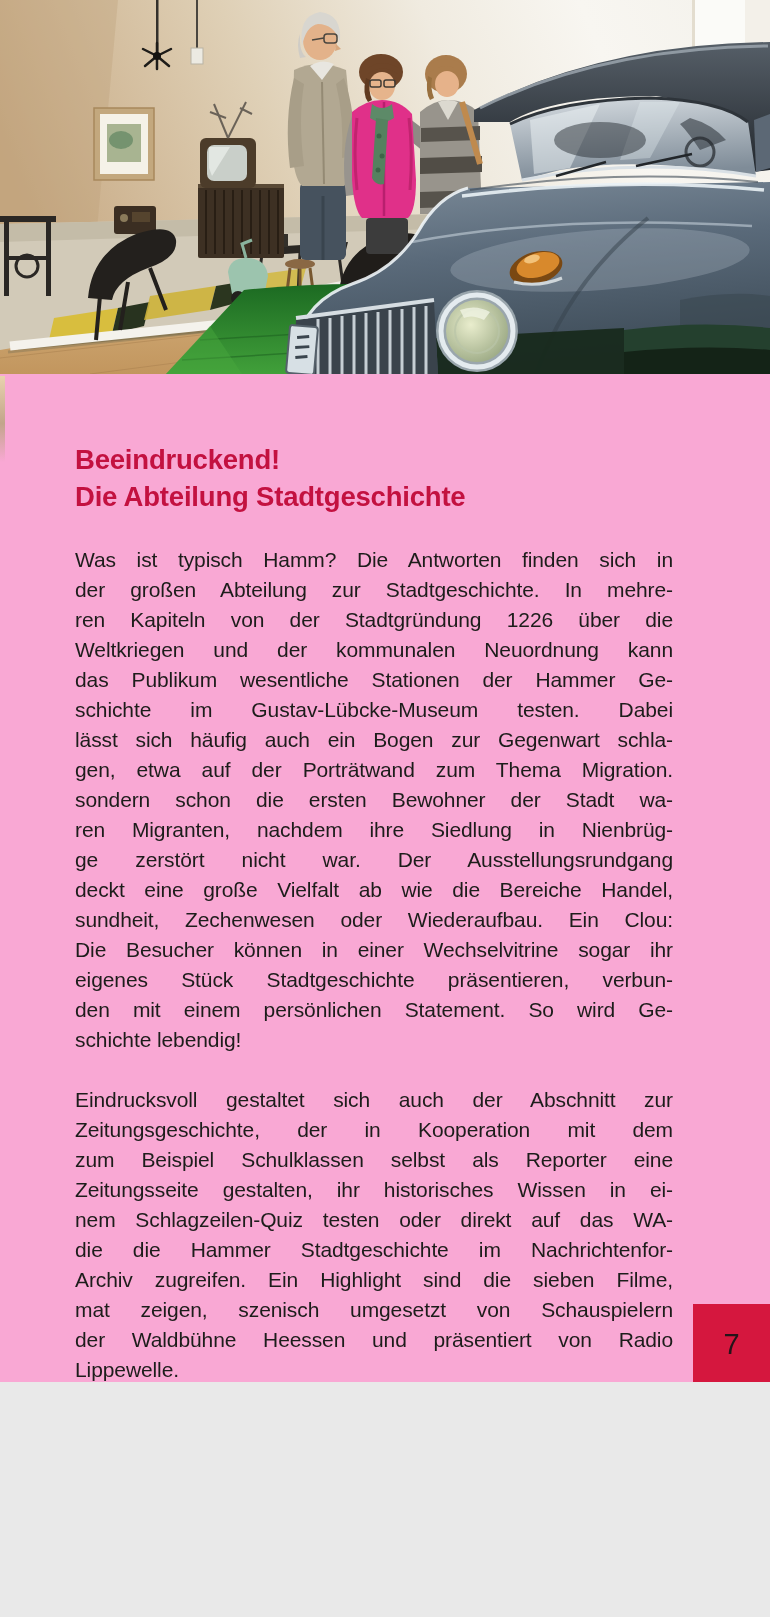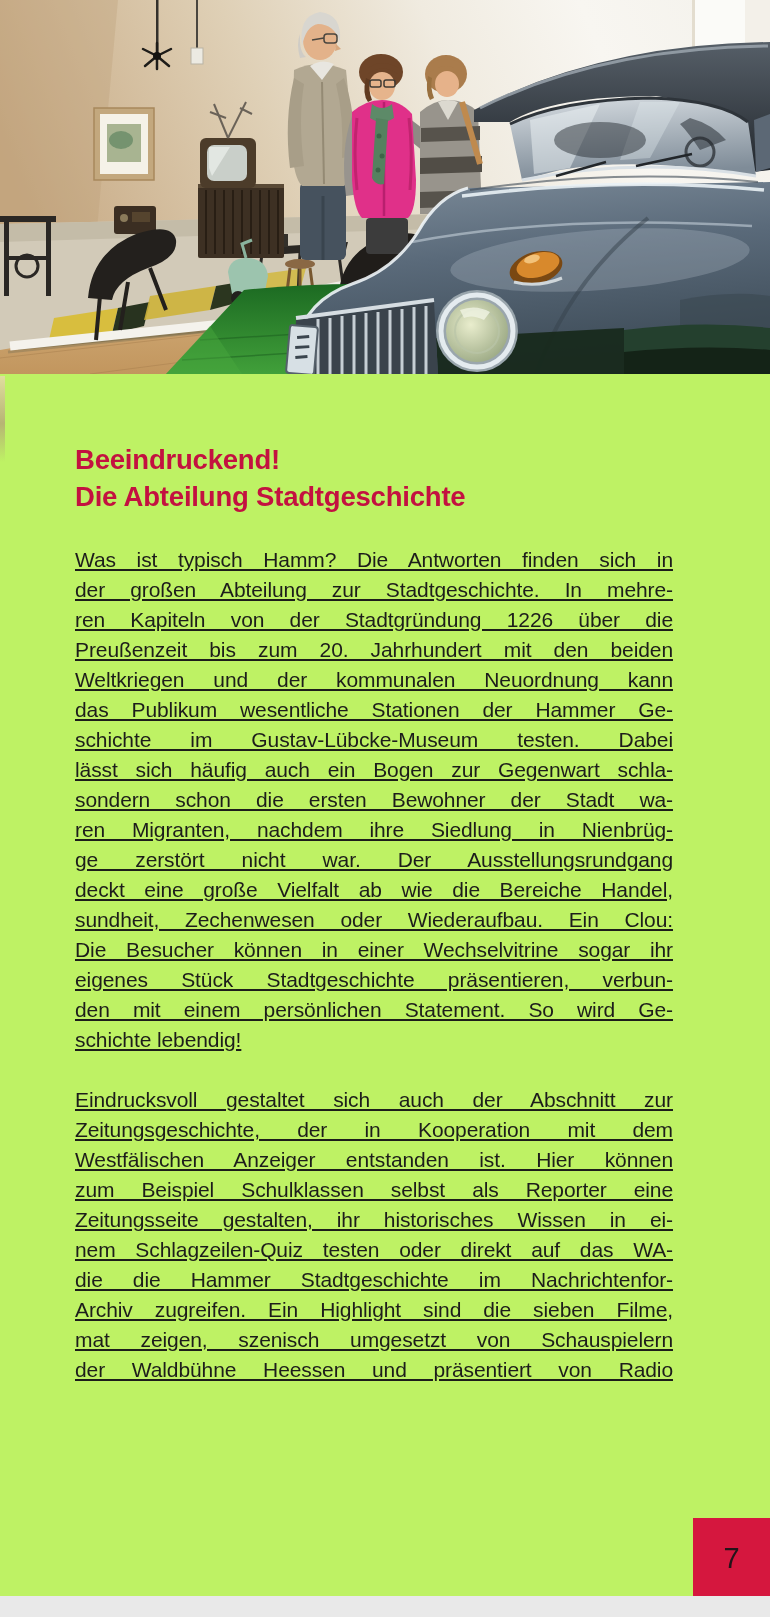--- a/index.html
+++ b/index.html
@@ -1,18 +1,18 @@
 <!DOCTYPE html>
 <html lang="de" style="--heading-red: #c31140; --box-red: #d5173e; --body-ink: #1d1d1b;"><head>
 <meta charset="utf-8">
 <style>
   html,body{margin:0;padding:0;background:#e9e9e9;}
   .page{
-    position:relative;width:770px;height:1596px;margin:0 auto;
-    background:#bef264;overflow:hidden;
+    position:relative;width:770px;height:1382px;margin:0 auto;
+    background:#f9a8d4;overflow:hidden;
     font-family:"Liberation Sans", sans-serif;
     -webkit-font-smoothing:antialiased;
   }
   .photo{position:absolute;left:0;top:0;width:770px;height:374px;overflow:hidden;}
   .photo svg{display:block;width:100%;height:100%;}
   .edge-artifact{
     position:absolute;left:0;top:376px;width:5px;height:86px;
     background:linear-gradient(to bottom, rgba(230,218,168,.85), rgba(181,164,120,.8) 55%, rgba(230,218,168,0));
     pointer-events:none;
   }
@@ -25,21 +25,21 @@
     font-size:27.5px;line-height:37px;font-weight:bold;
     color:var(--heading-red,#c31140);
     letter-spacing:-0.2px;
   }
   .para{margin:0 0 30px 0;color:var(--body-ink,#1d1d1b);}
   .para:last-child{margin-bottom:0;}
   .tline{
     font-size:21px;line-height:30px;height:30px;
     letter-spacing:-0.1px;
     text-align:justify;text-align-last:justify;
-    white-space:nowrap;overflow:visible;text-decoration:underline;
+    white-space:nowrap;overflow:visible;
   }
   .tline.last{text-align-last:left;}
   .page-num-box{
     position:absolute;right:0;bottom:0;width:77px;height:78px;
     background:var(--box-red,#d5173e);
     display:flex;align-items:center;justify-content:center;
   }
   .page-num{
     font-size:29px;color:#241419;line-height:1;
     transform:translateY(1px);
@@ -309,46 +309,46 @@
 
   <div class="content">
     <h1 class="heading">
       <span>Beeindruckend!</span><br>
       <span>Die Abteilung Stadtgeschichte</span>
     </h1>
     <div class="para">
         <div class="tline">Was ist typisch Hamm? Die Antworten finden sich in</div>
         <div class="tline">der großen Abteilung zur Stadtgeschichte. In mehre-</div>
         <div class="tline">ren Kapiteln von der Stadtgründung 1226 über die</div>
-        <div class="tline">Preußenzeit bis zum 20. Jahrhundert mit den beiden</div>
         <div class="tline">Weltkriegen und der kommunalen Neuordnung kann</div>
         <div class="tline">das Publikum wesentliche Stationen der Hammer Ge-</div>
         <div class="tline">schichte im Gustav-Lübcke-Museum testen. Dabei</div>
         <div class="tline">lässt sich häufig auch ein Bogen zur Gegenwart schla-</div>
+        <div class="tline">gen, etwa auf der Porträtwand zum Thema Migration.</div>
         <div class="tline">sondern schon die ersten Bewohner der Stadt wa-</div>
         <div class="tline">ren Migranten, nachdem ihre Siedlung in Nienbrüg-</div>
         <div class="tline">ge zerstört nicht war. Der Ausstellungsrundgang</div>
         <div class="tline">deckt eine große Vielfalt ab wie die Bereiche Handel,</div>
         <div class="tline">sundheit, Zechenwesen oder Wiederaufbau. Ein Clou:</div>
         <div class="tline">Die Besucher können in einer Wechselvitrine sogar ihr</div>
         <div class="tline">eigenes Stück Stadtgeschichte präsentieren, verbun-</div>
         <div class="tline">den mit einem persönlichen Statement. So wird Ge-</div>
         <div class="tline last">schichte lebendig!</div>
       </div>
     <div class="para">
         <div class="tline">Eindrucksvoll gestaltet sich auch der Abschnitt zur</div>
         <div class="tline">Zeitungsgeschichte, der in Kooperation mit dem</div>
-        <div class="tline">Westfälischen Anzeiger entstanden ist. Hier können</div>
         <div class="tline">zum Beispiel Schulklassen selbst als Reporter eine</div>
         <div class="tline">Zeitungsseite gestalten, ihr historisches Wissen in ei-</div>
         <div class="tline">nem Schlagzeilen-Quiz testen oder direkt auf das WA-</div>
         <div class="tline">die die Hammer Stadtgeschichte im Nachrichtenfor-</div>
         <div class="tline">Archiv zugreifen. Ein Highlight sind die sieben Filme,</div>
         <div class="tline">mat zeigen,  szenisch umgesetzt von Schauspielern</div>
         <div class="tline">der Waldbühne Heessen und präsentiert von Radio</div>
+        <div class="tline last">Lippewelle.</div>
       </div>
   </div>
 
   <div class="page-num-box">
     <span class="page-num">7</span>
   </div>
 
 </div>
 
 </body></html>

